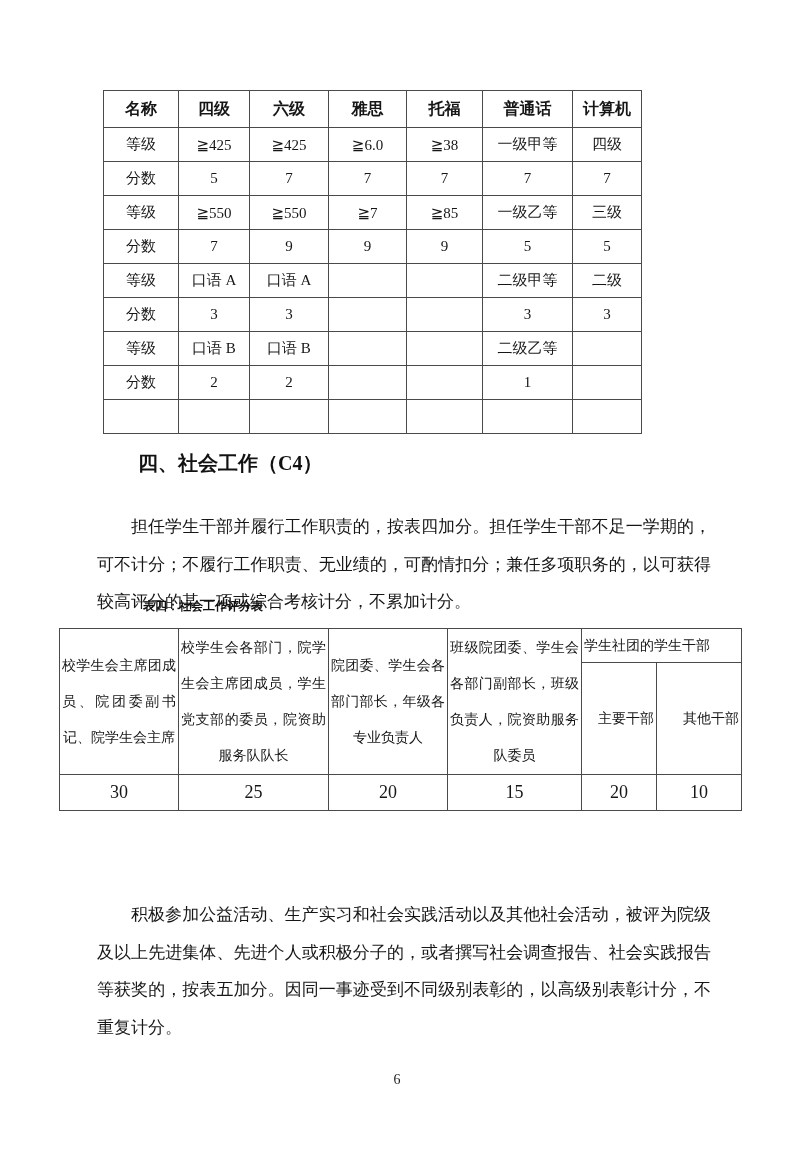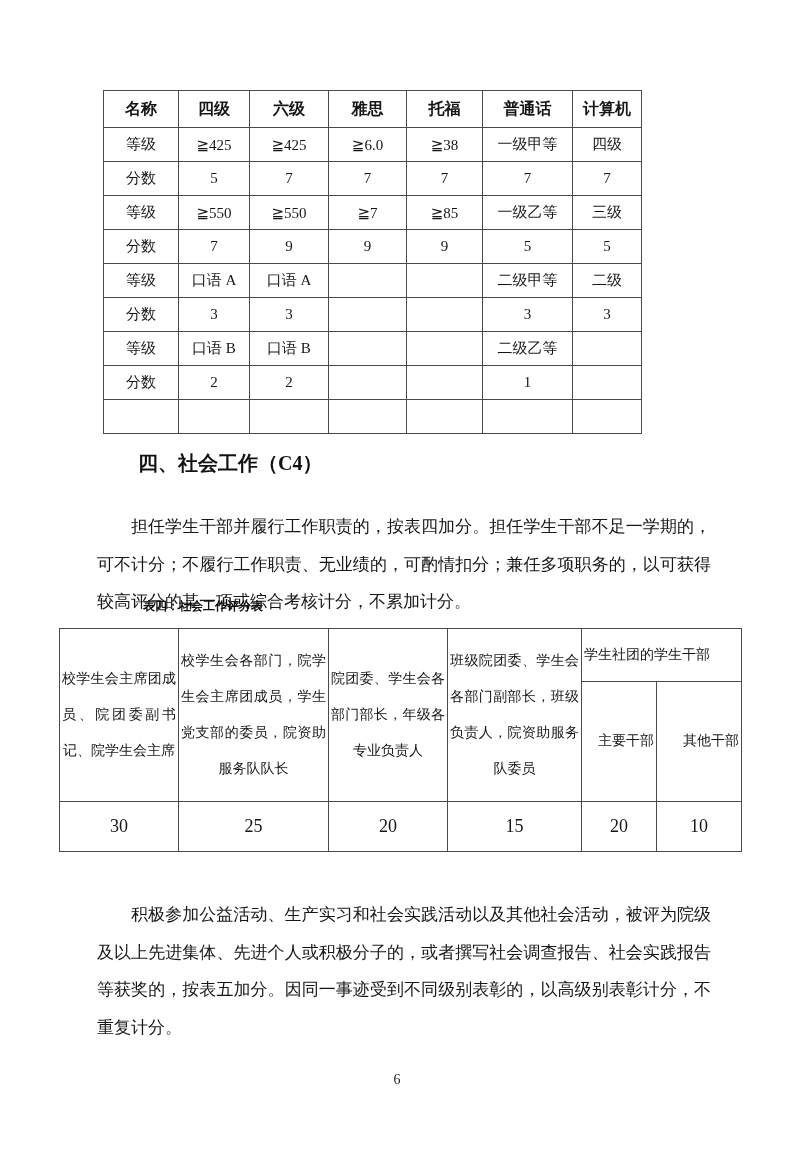--- a/index.html
+++ b/index.html
@@ -82,21 +82,21 @@
     left: 59px;
     top: 628px;
     width: 682px;
     border-collapse: collapse;
     table-layout: fixed;
   }
   table.t2 td {
     border: 1px solid #4a4a4a;
     vertical-align: middle;
     font-size: 14px;
-    padding: 14px 2px;
+    padding: 0 2px;
     color: #161616;
   }
   table.t2 tr.r-group { height: 34px; }
   table.t2 tr.r-main  { height: 112px; }
   table.t2 tr.r-score { height: 36px; }
   table.t2 td.pos {
     text-align: justify;
     text-align-last: center;
     -moz-text-align-last: center;
     line-height: 36px;

